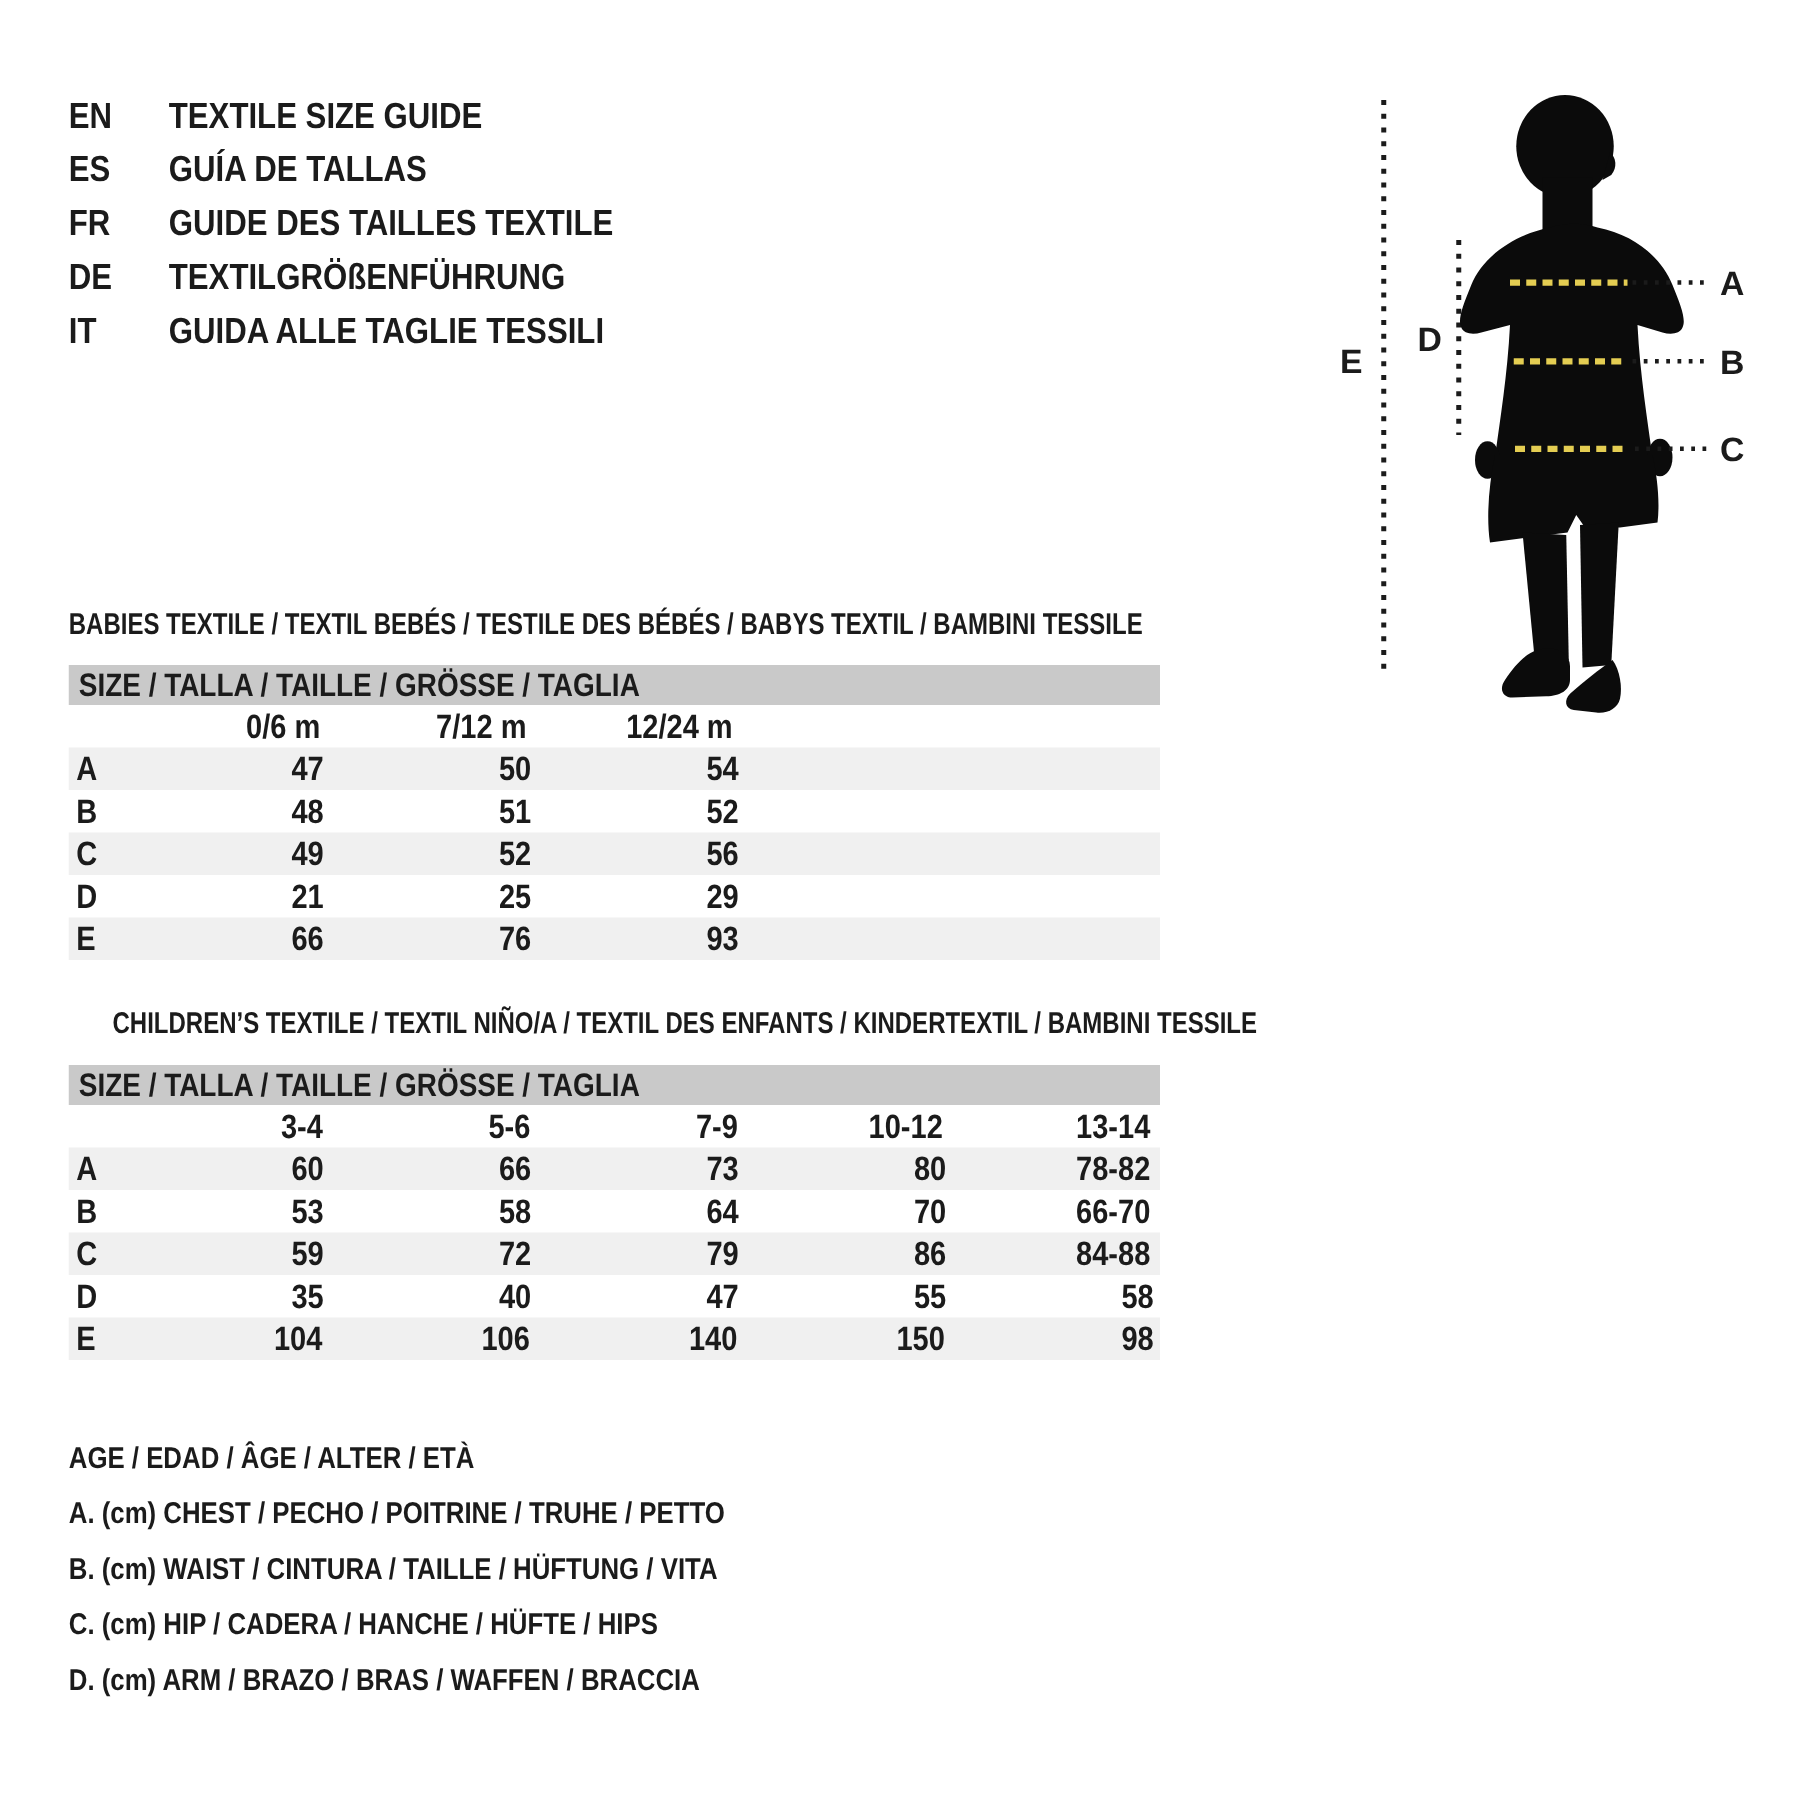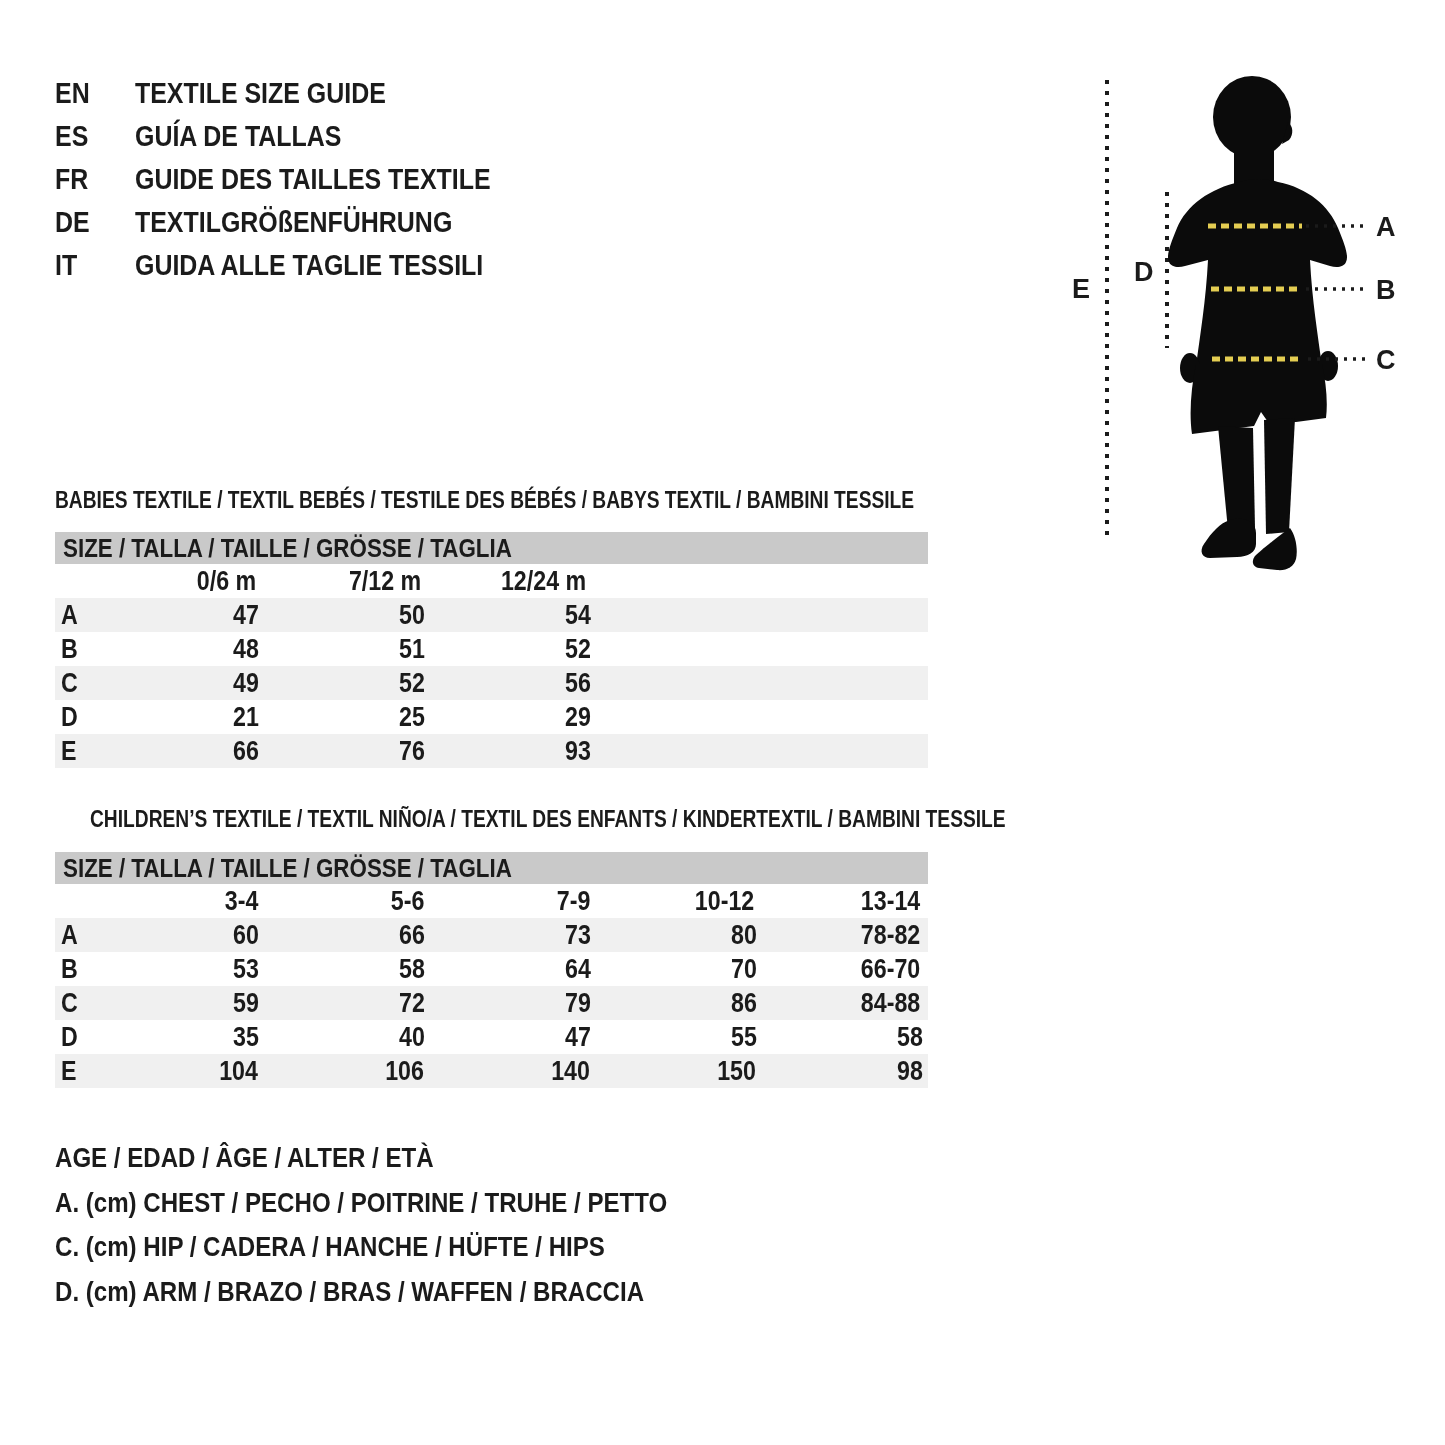--- a/index.html
+++ b/index.html
@@ -23,21 +23,21 @@
   
   .size-table{position:absolute;left:55px;width:873px;}
   .size-bar{height:32px;background:var(--bar,#c9c9c9);display:flex;align-items:center;padding-left:8px;box-sizing:border-box;font-size:26px;}
   .t-row{display:flex;height:34px;align-items:center;font-size:27px;}
   .t-row.stripe{background:var(--stripe,#f0f0f0);}
   .t-label{width:40px;flex:0 0 40px;padding-left:6px;box-sizing:border-box;}
   .t-cell{width:166px;flex:0 0 166px;text-align:right;}
 
   
   .legend{position:absolute;left:55px;top:1136px;}
-  .legend-line{height:44.5px;display:flex;align-items:center;font-size:28px;}
+  .legend-line{height:44.5px;display:flex;align-items:flex-end;font-size:24px;}
 
   
   .figure-svg{position:absolute;left:1060px;top:60px;}
   .fig-label{font-family:"Liberation Sans",sans-serif;font-weight:bold;font-size:27px;fill:var(--ink,#1b1b1b);}
 </style>
 </head>
 <body>
 
 <div class="page" style="--ink: #1b1b1b; --bar: #c9c9c9; --stripe: #f0f0f0; --sil: #0b0b0b; --yellow: #e4cd52;">
 
@@ -165,20 +165,23 @@
         <div class="t-cell"><span class="cx">98</span></div>
       </div>
     </div>
 
   <div class="legend" id="legendBlock">
       <div class="legend-line">
         <span class="cl">AGE / EDAD / ÂGE / ALTER / ETÀ</span>
       </div>
       <div class="legend-line">
         <span class="cl">A. (cm) CHEST / PECHO / POITRINE / TRUHE / PETTO</span>
+      </div>
+      <div class="legend-line">
+        <span class="cl">B. (cm) WAIST / CINTURA / TAILLE / HÜFTUNG / VITA</span>
       </div>
       <div class="legend-line">
         <span class="cl">C. (cm) HIP / CADERA / HANCHE / HÜFTE / HIPS</span>
       </div>
       <div class="legend-line">
         <span class="cl">D. (cm) ARM / BRAZO / BRAS / WAFFEN / BRACCIA</span>
       </div>
     </div>
 
   <svg class="figure-svg" width="385" height="540" viewBox="0 0 385 540">

